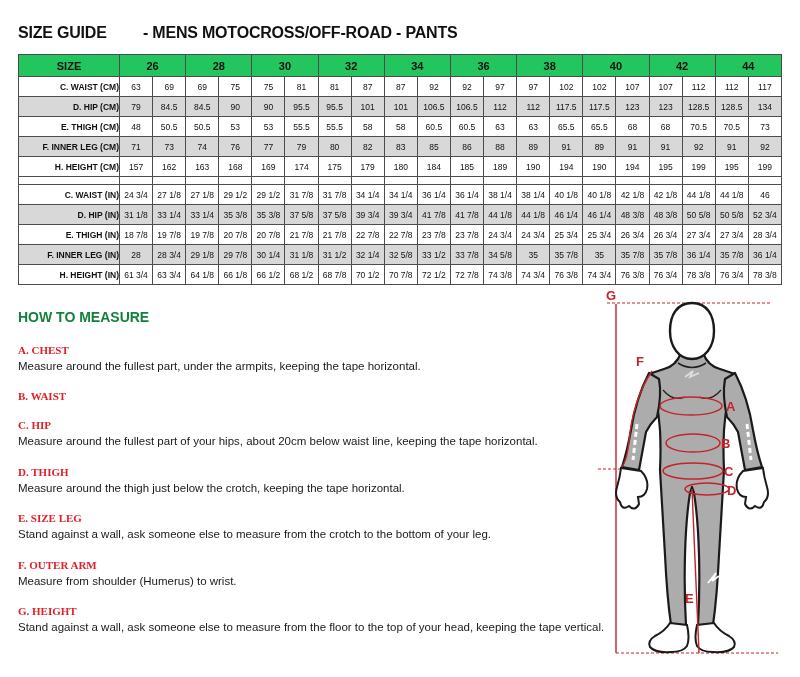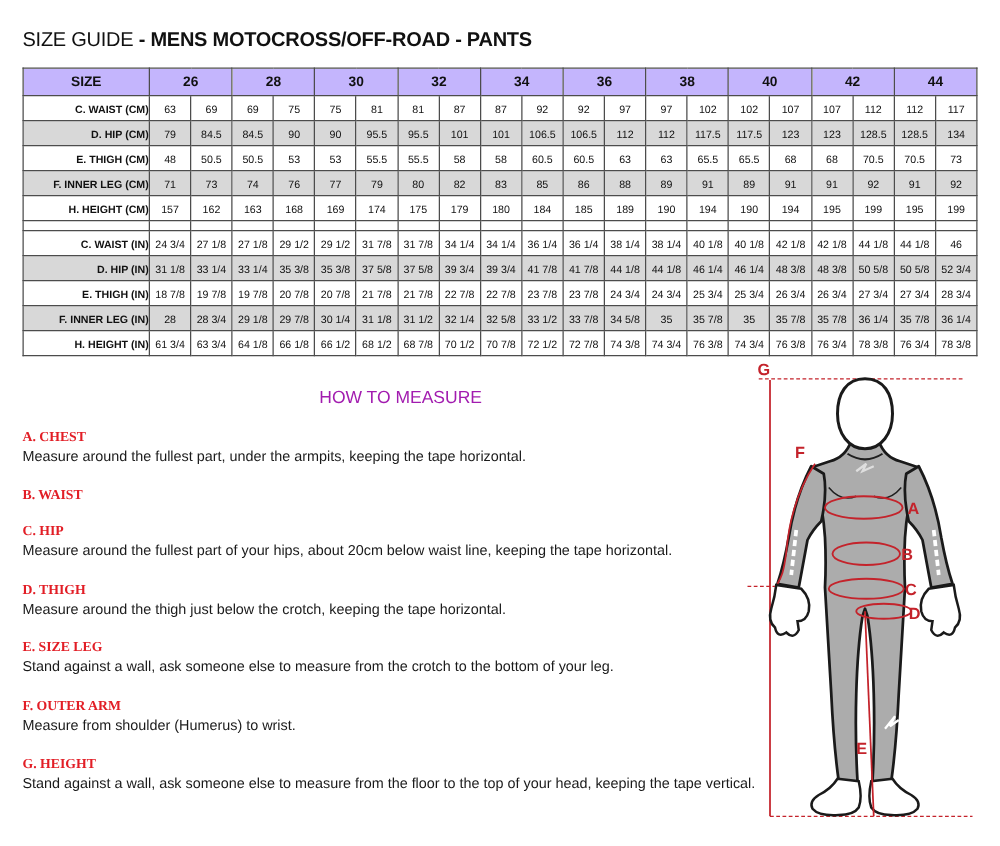--- a/index.html
+++ b/index.html
@@ -1,38 +1,38 @@
 <!DOCTYPE html>
 <html><head>
 <meta charset="utf-8">
 <style>
   html,body{margin:0;padding:0;}
   body{
     width:800px;height:677px;position:relative;background:#ffffff;
     font-family:"Liberation Sans",sans-serif;color:#111;overflow:hidden;
   }
   .page-title{margin:24px 0 12px 18px;font-size:16px;letter-spacing:-0.2px;color:#111;}
-  .page-title .t-prefix{font-weight:400;}
-  .page-title .t-rest{font-weight:700;}
+  .page-title .t-prefix{font-weight:700;}
+  .page-title .t-rest{font-weight:700;margin-left:32px;}
   table.size-table{
     border-collapse:collapse;table-layout:fixed;width:764px;margin-left:18px;
   }
   table.size-table th,table.size-table td{
     border:1px solid #4c4c4c;padding:0;overflow:hidden;white-space:nowrap;
   }
   table.size-table thead th{
-    height:21px;font-size:11px;font-weight:700;background:#c4b5fd;text-align:center;
+    height:21px;font-size:11px;font-weight:700;background:#22c55e;text-align:center;
   }
   table.size-table th.corner{width:100px;text-align:center;}
   table.size-table td{height:19px;font-size:8.5px;text-align:center;background:#fff;}
   table.size-table td.row-label{text-align:right;padding-left:6px;font-weight:700;font-size:8.5px;}
   table.size-table tr.alt td{background:#d8d8d8;}
   table.size-table tr.spacer td{height:7px;background:#fff;}
   .measure-col{width:605px;margin-left:18px;}
-  .htm-heading{font-size:14px;font-weight:400;margin:24px 0 19px 0;color:#a21caf;text-align:center;}
+  .htm-heading{font-size:14px;font-weight:700;margin:24px 0 19px 0;color:#15803d;}
   .measure-item{margin-bottom:17px;}
   .measure-label{color:#e21e26;font-weight:700;font-size:11px;margin-bottom:3px;font-family:Liberation Serif, serif;}
   .measure-desc{font-size:11.5px;color:#1a1a1a;line-height:1.25;}
   .figure-wrap{position:absolute;left:597px;top:286px;width:203px;height:391px;}
   .figure-wrap svg{display:block;}
   .fig-label{font-family:"Liberation Sans",sans-serif;font-size:13px;font-weight:700;fill:#c4232b;}
 </style>
 </head>
 <body>
 

